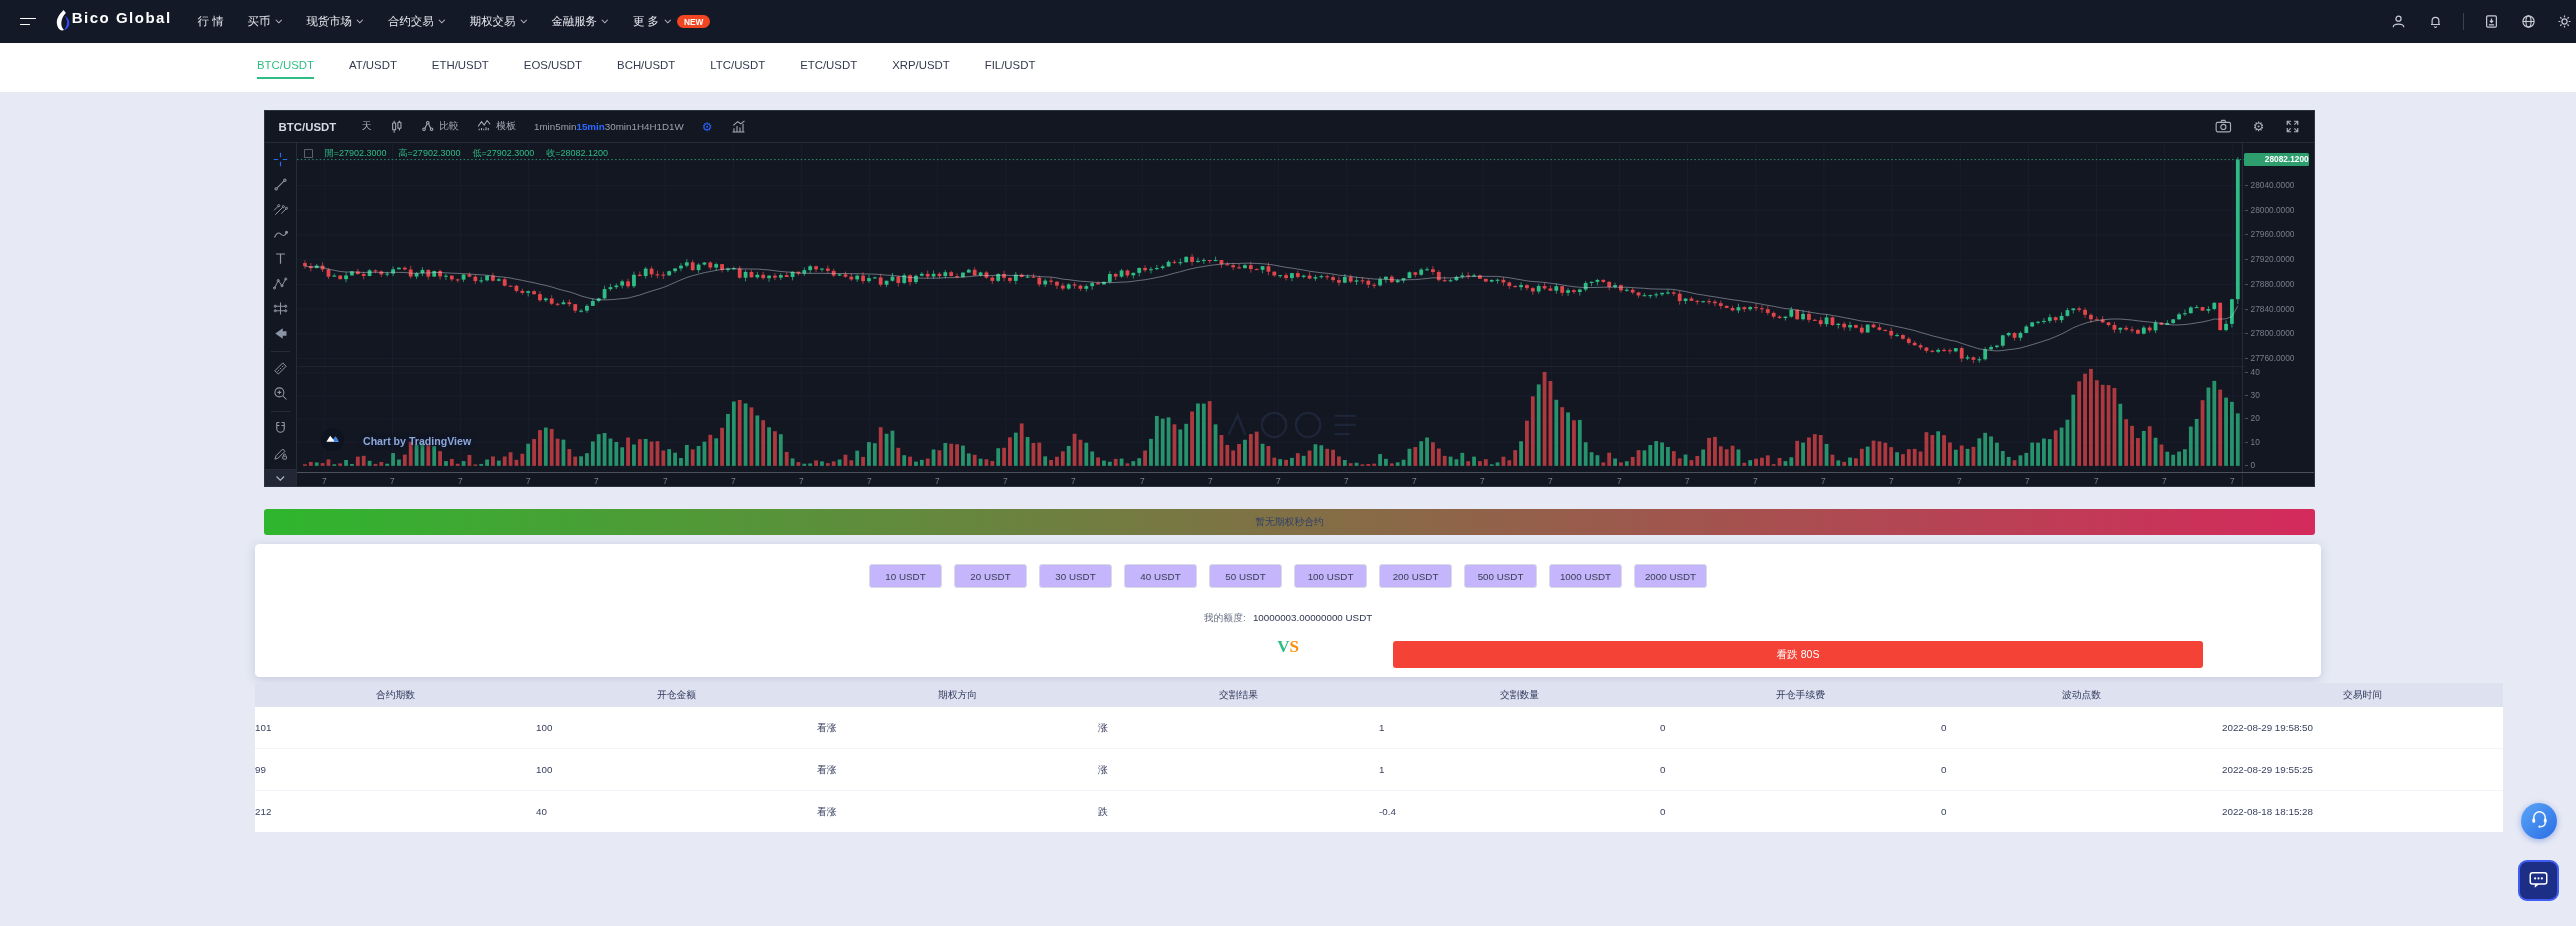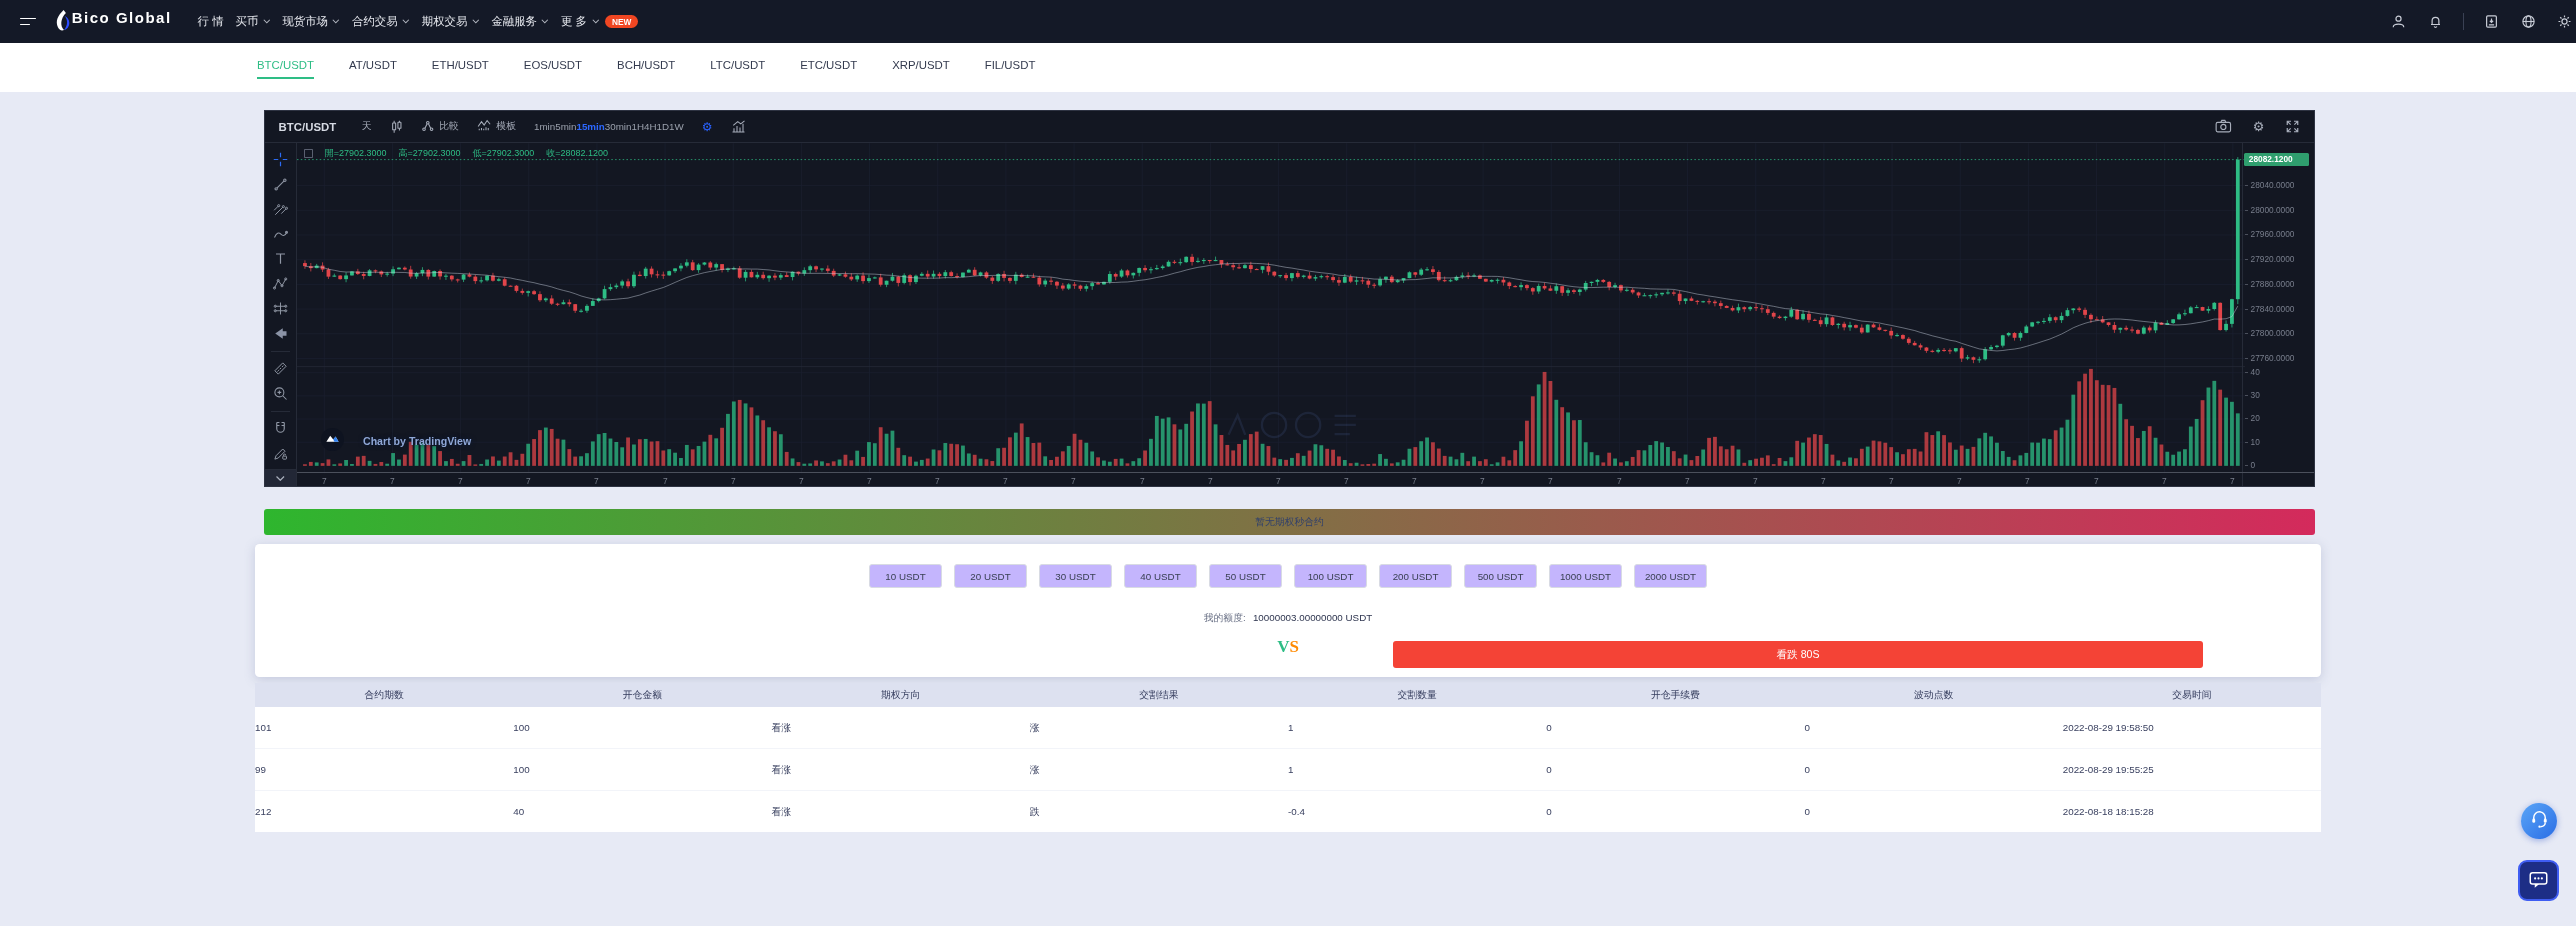--- a/index.html
+++ b/index.html
@@ -6,21 +6,21 @@
   body{width:2576px;height:926px;position:relative;overflow:hidden;
        background:#e7eaf5;font-family:"Liberation Sans",sans-serif}
   
   .navbar{position:absolute;top:0;left:0;right:0;height:43px;background:#141927;
           display:flex;align-items:center;padding-left:19.7px;box-sizing:border-box;z-index:9}
   .burger{display:flex;flex-direction:column;gap:4.5px;cursor:pointer}
   .burger i{display:block;height:1.5px;background:#fff;border-radius:0.8px}
   .burger i:nth-child(1){width:16.7px}.burger i:nth-child(2){width:10.6px}
   .logo{display:flex;align-items:flex-start;gap:2px;margin-left:16.7px}
   .logo-text{color:#fff;font-size:15px;font-weight:bold;letter-spacing:1.5px;white-space:nowrap}
-  .nav-menu{display:flex;gap:12px;margin-left:26px;align-items:center}
+  .nav-menu{display:flex;gap:24px;margin-left:26px;align-items:center}
   .nav-item{color:#e8eaf0;font-size:11.4px;display:flex;align-items:center;gap:4.5px;cursor:pointer;white-space:nowrap}
   .nav-item svg{opacity:.85}
   .badge{background:#f04622;color:#fff;font-size:8.3px;font-weight:bold;padding:1.5px 6.8px;border-radius:7.6px;margin-left:1.5px}
   .nav-right{margin-left:auto;display:flex;align-items:center;gap:19.7px;padding-right:3px}
   .nav-right .navicon{width:16.7px;height:16.7px;display:flex;align-items:center;justify-content:center;cursor:pointer}
   .nav-divider{width:0.8px;height:16.7px;background:#3a4154}
   
   .tabs-strip{position:absolute;top:43px;left:0;right:0;height:49px;background:#fff}
   .tabs{position:absolute;left:257px;top:16px;display:flex;gap:35px}
   .tab{font-size:11.4px;color:#333a4e;padding-bottom:6px;cursor:pointer;white-space:nowrap}
@@ -44,21 +44,21 @@
   .collapse-box{position:absolute;left:0;bottom:0;width:31px;height:16px;background:#222736;
                 border-top:0.8px solid #262b38;display:flex;align-items:center;justify-content:center;cursor:pointer}
   .legend{position:absolute;left:39px;top:36px;display:flex;gap:12px;font-size:9px;color:#2ebd85;
           align-items:center;z-index:3;white-space:nowrap}
   .legend-ico{width:6.8px;height:6.8px;border:0.8px solid #5a6070;border-radius:0.8px;display:inline-block}
   .plotsvg{position:absolute;left:32px;top:32px}
   .paxis{position:absolute;right:0;top:32px;bottom:0;width:71px;border-left:0.8px solid #262b38}
   .plabel{position:absolute;left:7.6px;font-size:8.3px;color:#787e8c;white-space:nowrap}
   .plabel::before{content:"";position:absolute;left:-6px;top:5.3px;width:3px;height:0.8px;background:#4b505c}
   .lastprice{position:absolute;left:0.8px;top:9.8px;width:65px;height:13.6px;background:#2f9e6e;color:#fff;
-             font-size:8.3px;font-weight:bold;line-height:13.6px;padding-left:5px;border-radius:1.5px;box-sizing:border-box}
+             font-size:8.3px;font-weight:bold;line-height:13.6px;padding-left:21px;border-radius:1.5px;box-sizing:border-box}
   .tsep{position:absolute;left:32px;right:0;top:361px;height:0.8px;background:#4b505c;z-index:2}
   .tlabel{position:absolute;top:365px;font-size:8.3px;color:#787e8c;z-index:2}
   .tvlogo{position:absolute;left:56px;top:317px;display:flex;align-items:center;gap:19px;z-index:3}
   .tvlogo .txt{color:#8fa7d6;font-size:10.6px;font-weight:bold;text-shadow:0 0 5.3px rgba(10,25,60,.95)}
   
   .banner{position:absolute;left:264px;top:509px;width:2051px;height:26px;border-radius:3px;
           background:linear-gradient(90deg,#2eb62e,#d42a5c);text-align:center;line-height:26px;
           font-size:9.8px;color:#31406b;cursor:pointer}
   
   .panel{position:absolute;left:255px;top:544px;width:2066px;height:133px;background:#fff;
@@ -69,21 +69,21 @@
   .balance{position:absolute;top:68px;width:100%;text-align:center;font-size:9.8px;color:#6a7186}
   .balance b{color:#2f3650;font-weight:normal;margin-left:4.5px}
   .cta{position:absolute;top:97px;height:26.5px;width:810px;border-radius:3px;color:#fff;font-size:10.6px;
        line-height:26.5px;text-align:center;cursor:pointer}
   .call{left:118px;background:#4caf50}
   .put{right:118px;background:#f44336}
   .vs{position:absolute;top:88px;left:50%;transform:translateX(-50%);
       font-family:"Liberation Serif",serif;font-size:17px;font-weight:bold;line-height:30px}
   .vs .v{color:#2ebd85}.vs .s{color:#ff8a00}
   
-  .otable{position:absolute;left:255px;top:683px;width:2066px}
+  .otable{position:absolute;left:255px;top:683px;width:2248px}
   .thead{display:grid;grid-template-columns:repeat(8,1fr);height:24px;line-height:24px;background:#dde1f0;
          font-size:9.8px;color:#333b5c;text-align:center}
   .trow{display:grid;grid-template-columns:repeat(8,1fr);height:41px;line-height:41px;background:#fff;
         font-size:9.8px;color:#3a4160;text-align:left}
   .trow+.trow{border-top:0.8px solid #f2f4f9}
   
   .float-cs{position:absolute;left:2521px;top:803px;width:36px;height:36px;border-radius:50%;
             background:linear-gradient(135deg,#5aa5f7,#2a6de5);display:flex;align-items:center;justify-content:center;
             box-shadow:0 1.5px 6px rgba(40,80,200,.4);cursor:pointer;z-index:9}
   .float-chat{position:absolute;left:2518px;top:860px;width:41px;height:41px;border-radius:9px;background:#1d2e86;

